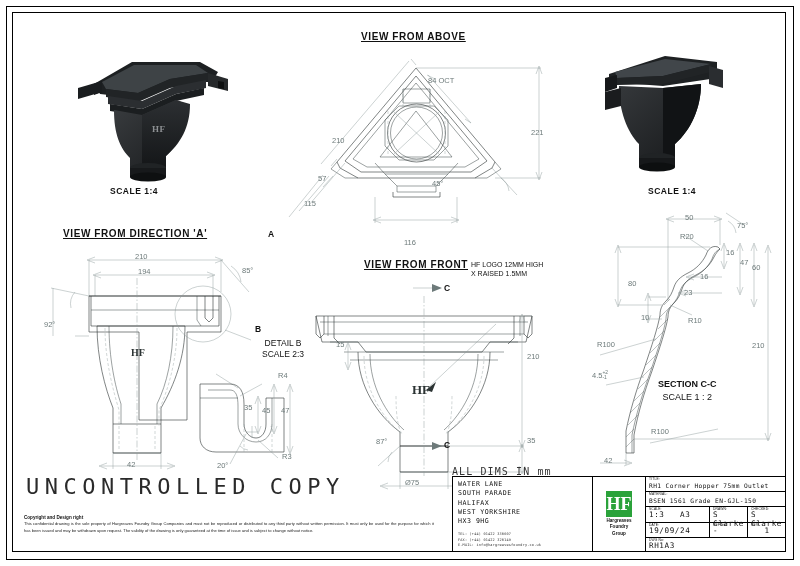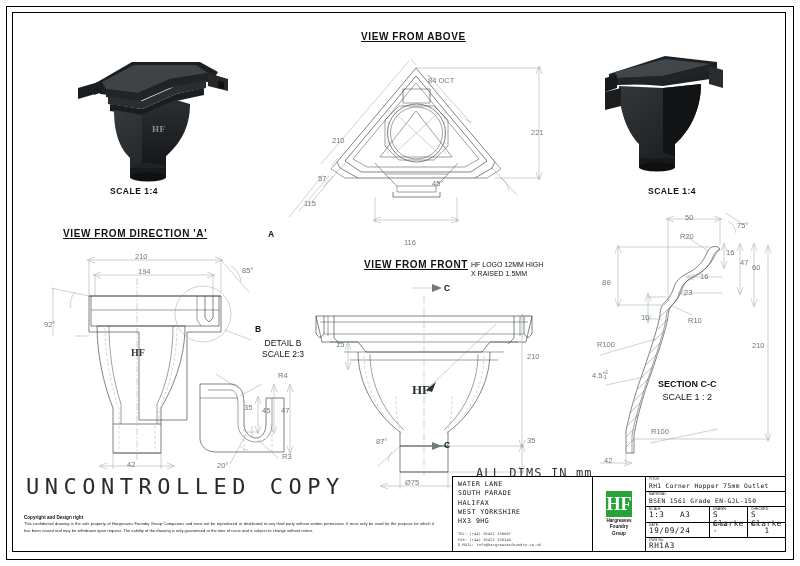--- a/index.html
+++ b/index.html
@@ -48,22 +48,22 @@
   .logo-mark span{color:#fff;font-weight:700;font-size:18px;font-family:"Liberation Serif",serif;line-height:1;}
   .logo-txt{font-size:4.6px;font-weight:700;color:#111;text-align:center;line-height:1.35;}
   .tb .fields{flex:1;display:flex;flex-direction:column;}
   .frow{display:flex;border-bottom:1px solid #000;}
   .frow:last-child{border-bottom:none;flex:1;}
   .fcell{border-right:1px solid #000;padding:1px 2px 0 3px;box-sizing:border-box;position:relative;flex:1;}
   .fcell:last-child{border-right:none;}
   .flab{font-size:3.3px;color:#111;letter-spacing:.15px;line-height:1.1;display:block;}
   .fval{font-size:7.6px;color:#111;letter-spacing:.6px;line-height:1.15;font-family:"DejaVu Sans Mono",monospace;display:block;}
   .fval.sm{font-size:6.2px;letter-spacing:.4px;}
-  .alldims{position:absolute;left:452px;top:466px;font-size:12px;letter-spacing:1.1px;
-      color:#333;text-decoration:underline;font-family:"DejaVu Sans Mono",monospace;margin-left:24px;}
+  .alldims{position:absolute;left:452px;top:466px;font-size:10px;letter-spacing:1.1px;
+      color:#333;text-decoration:underline;font-family:"DejaVu Sans Mono",monospace;}
 </style>
 </head>
 <body>
 
 <div class="sheet">
   <div class="border-outer"></div>
   <div class="border-inner"></div>
 
   <div class="abs" style="left:72px;top:48px;">
     <svg width="160" height="130" viewBox="0 0 160 130">
@@ -424,21 +424,21 @@
     </svg>
   </div>
   <div class="abs dim" style="left:685px;top:213px;">50</div>
   <div class="abs dim" style="left:680px;top:232px;text-align:center;">R20</div>
   <div class="abs dim" style="left:737px;top:221px;text-align:center;">75°</div>
   <div class="abs dim" style="left:726px;top:248px;">16</div>
   <div class="abs dim" style="left:740px;top:258px;">47</div>
   <div class="abs dim" style="left:752px;top:263px;">60</div>
   <div class="abs dim" style="left:700px;top:272px;">16</div>
   <div class="abs dim" style="left:684px;top:288px;">23</div>
-  <div class="abs dim" style="left:602px;top:279px;font-family:Liberation Mono, monospace;">80</div>
+  <div class="abs dim" style="left:628px;top:279px;">80</div>
   <div class="abs dim" style="left:641px;top:313px;">10</div>
   <div class="abs dim" style="left:688px;top:316px;">R10</div>
   <div class="abs dim" style="left:597px;top:340px;">R100</div>
   <div class="abs dim" style="left:752px;top:341px;">210</div>
   <div class="abs dim" style="left:651px;top:427px;">R100</div>
   <div class="abs dim" style="left:604px;top:456px;">42</div>
   <div class="abs" style="left:592px;top:370px;font-size:7.5px;color:#6d7a7a;">
     <span>4.5</span><span style="display:inline-block;vertical-align:-1px;font-size:5px;line-height:1.05;text-align:left;">
       <span style="display:block;">+2</span>
       <span style="display:block;">-1</span>

